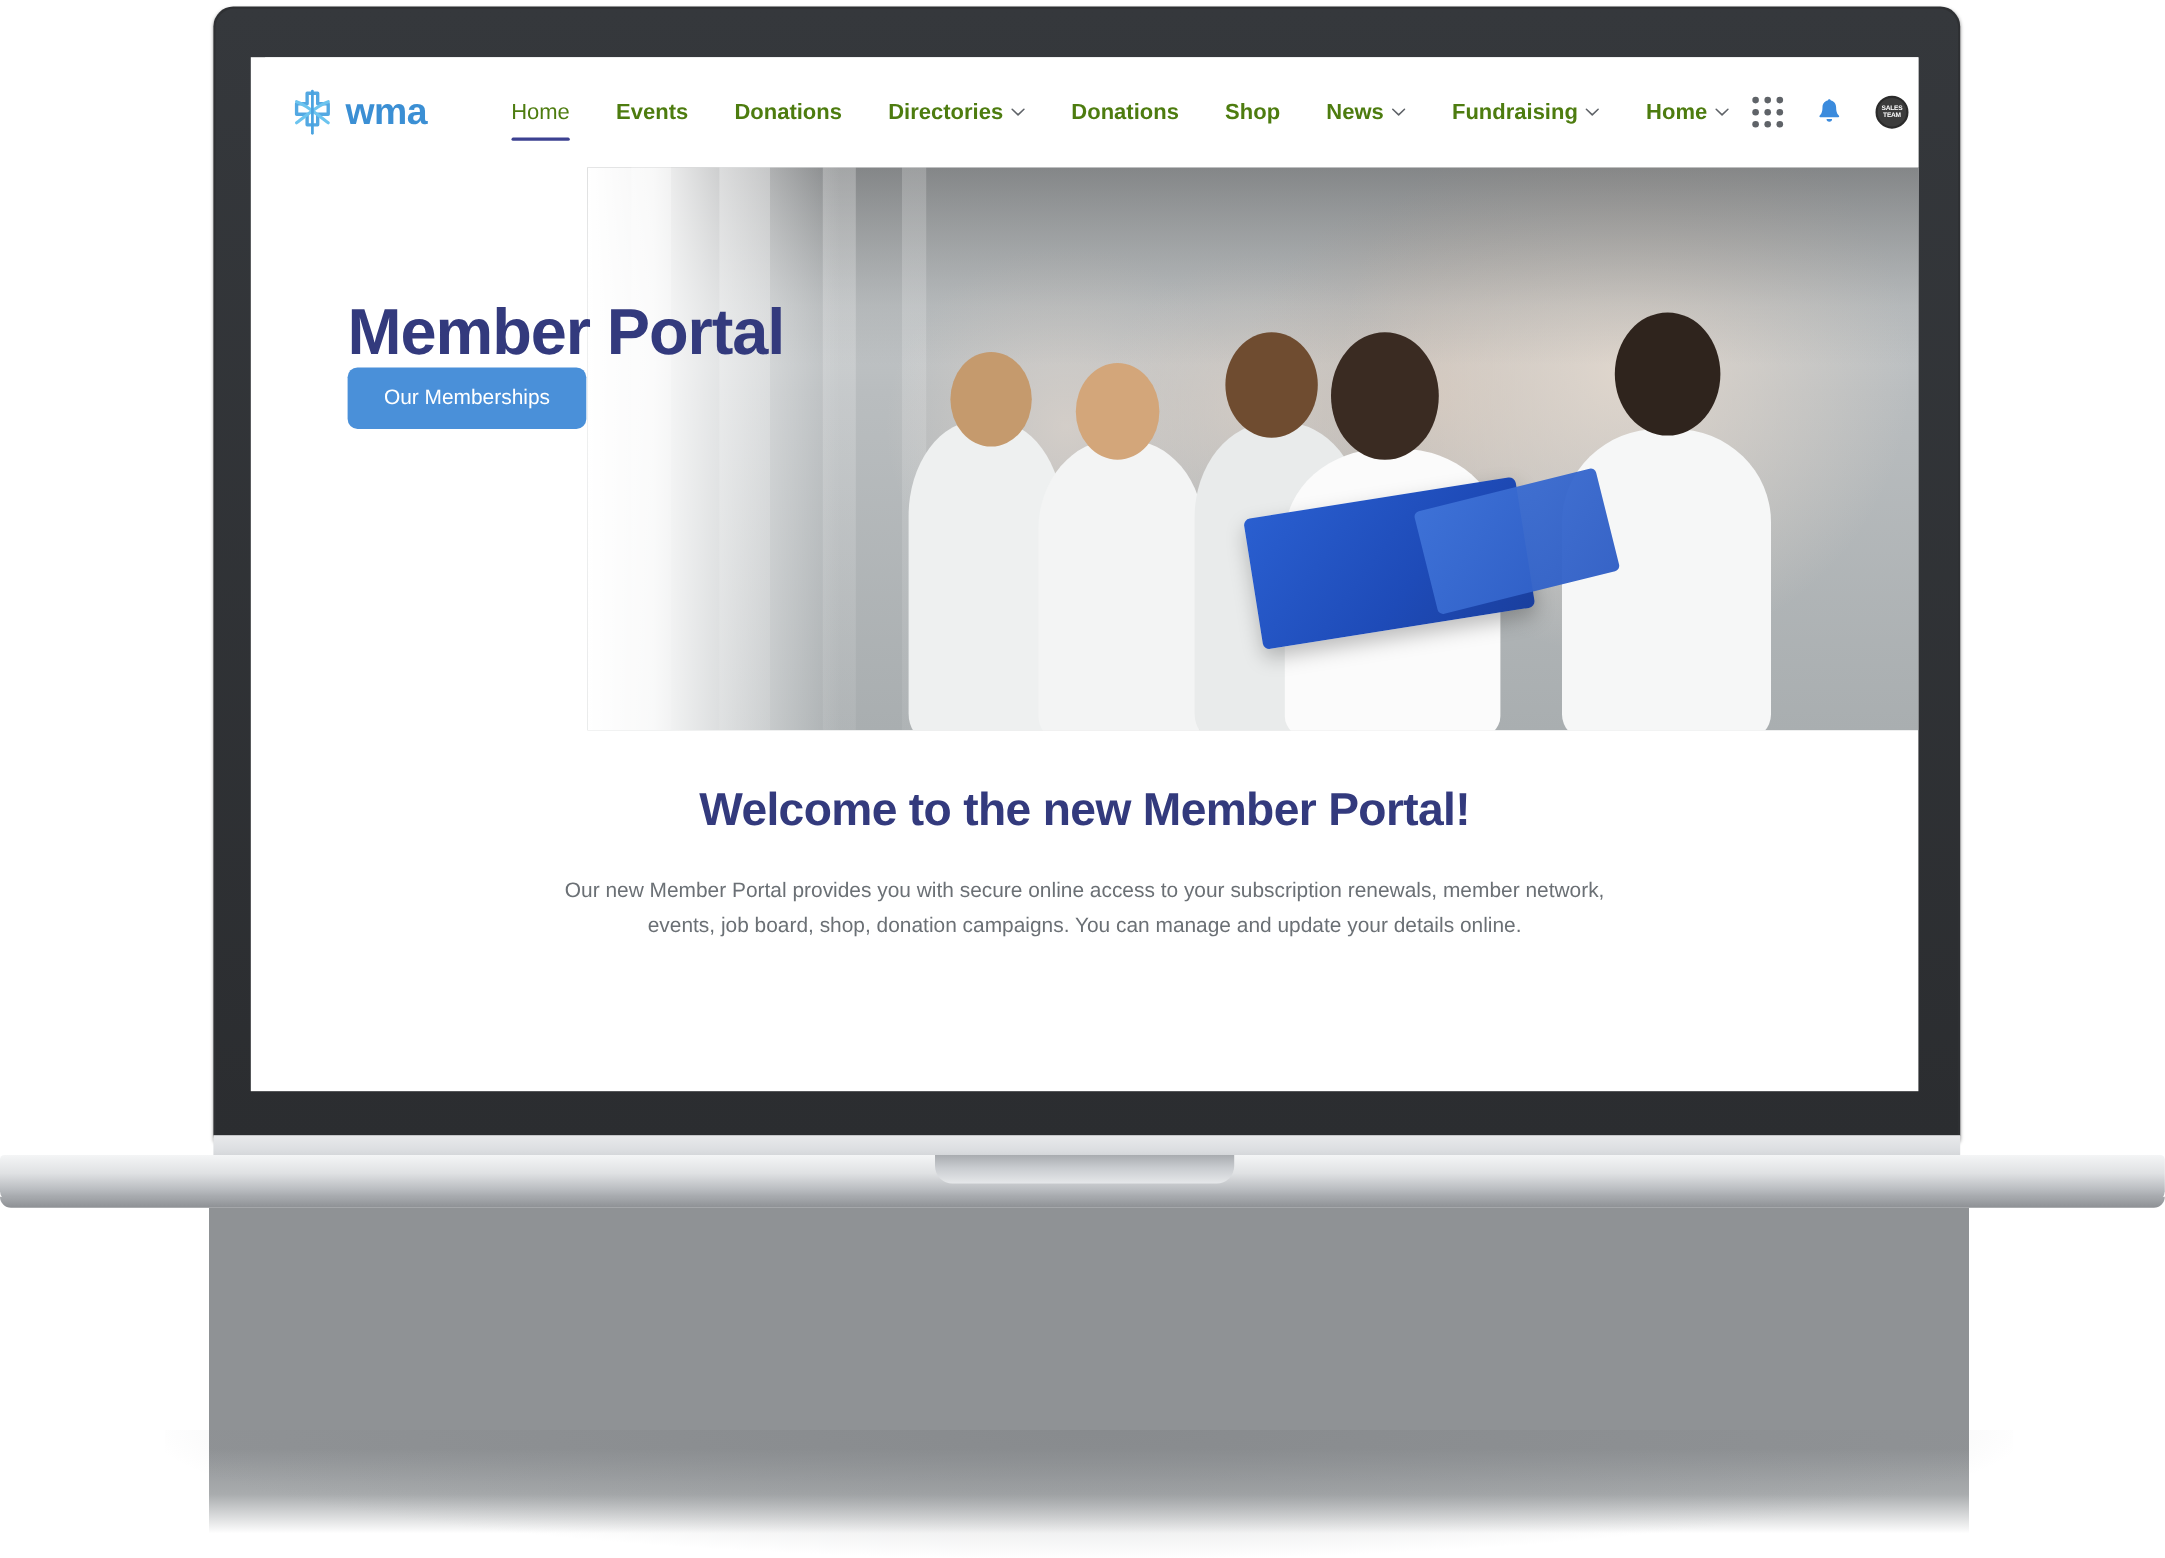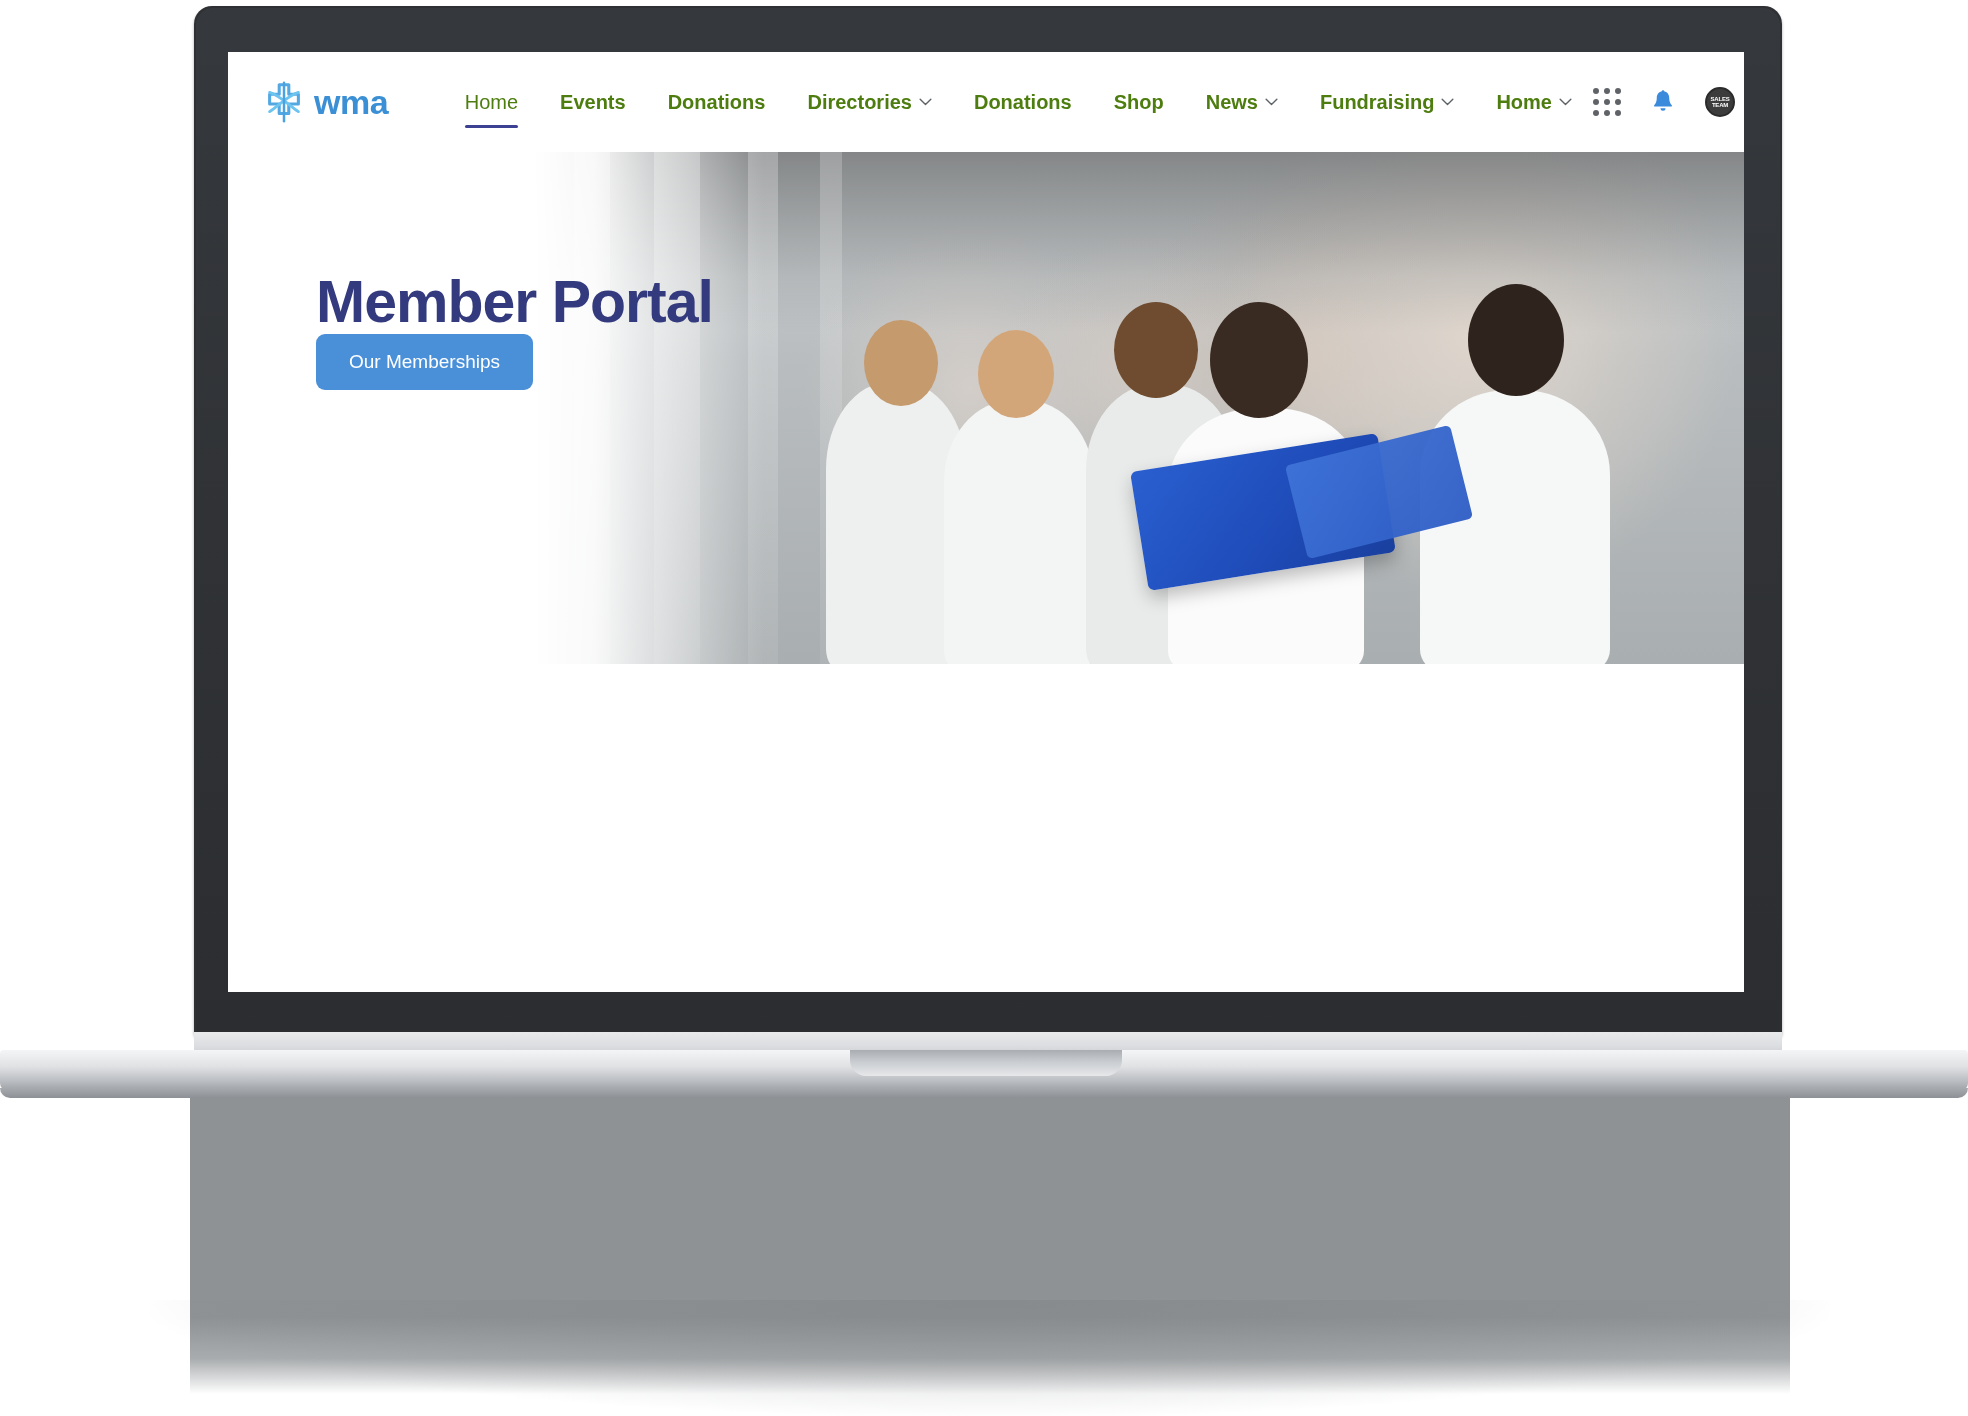--- a/index.html
+++ b/index.html
@@ -334,20 +334,22 @@
           <div id="hero-photo-fade"></div>
         </div>
 
         <div id="hero-copy">
           <h1 id="hero-title">Member Portal</h1>
           <button id="hero-cta">Our Memberships</button>
         </div>
       </section>
 
       <section id="welcome-section">
+        <h2 id="welcome-title">Welcome to the new Member Portal!</h2>
+        <p id="welcome-body">Our new Member Portal provides you with secure online access to your subscription renewals, member network, events, job board, shop, donation campaigns. You can manage and update your details online.</p>
       </section>
 
     </div>
   </div>
 
   <div id="laptop-hinge-strip"></div>
   <div id="laptop-base"></div>
   <div id="laptop-notch"></div>
   <div id="laptop-base-edge"></div>
   <div id="laptop-shadow"></div>

